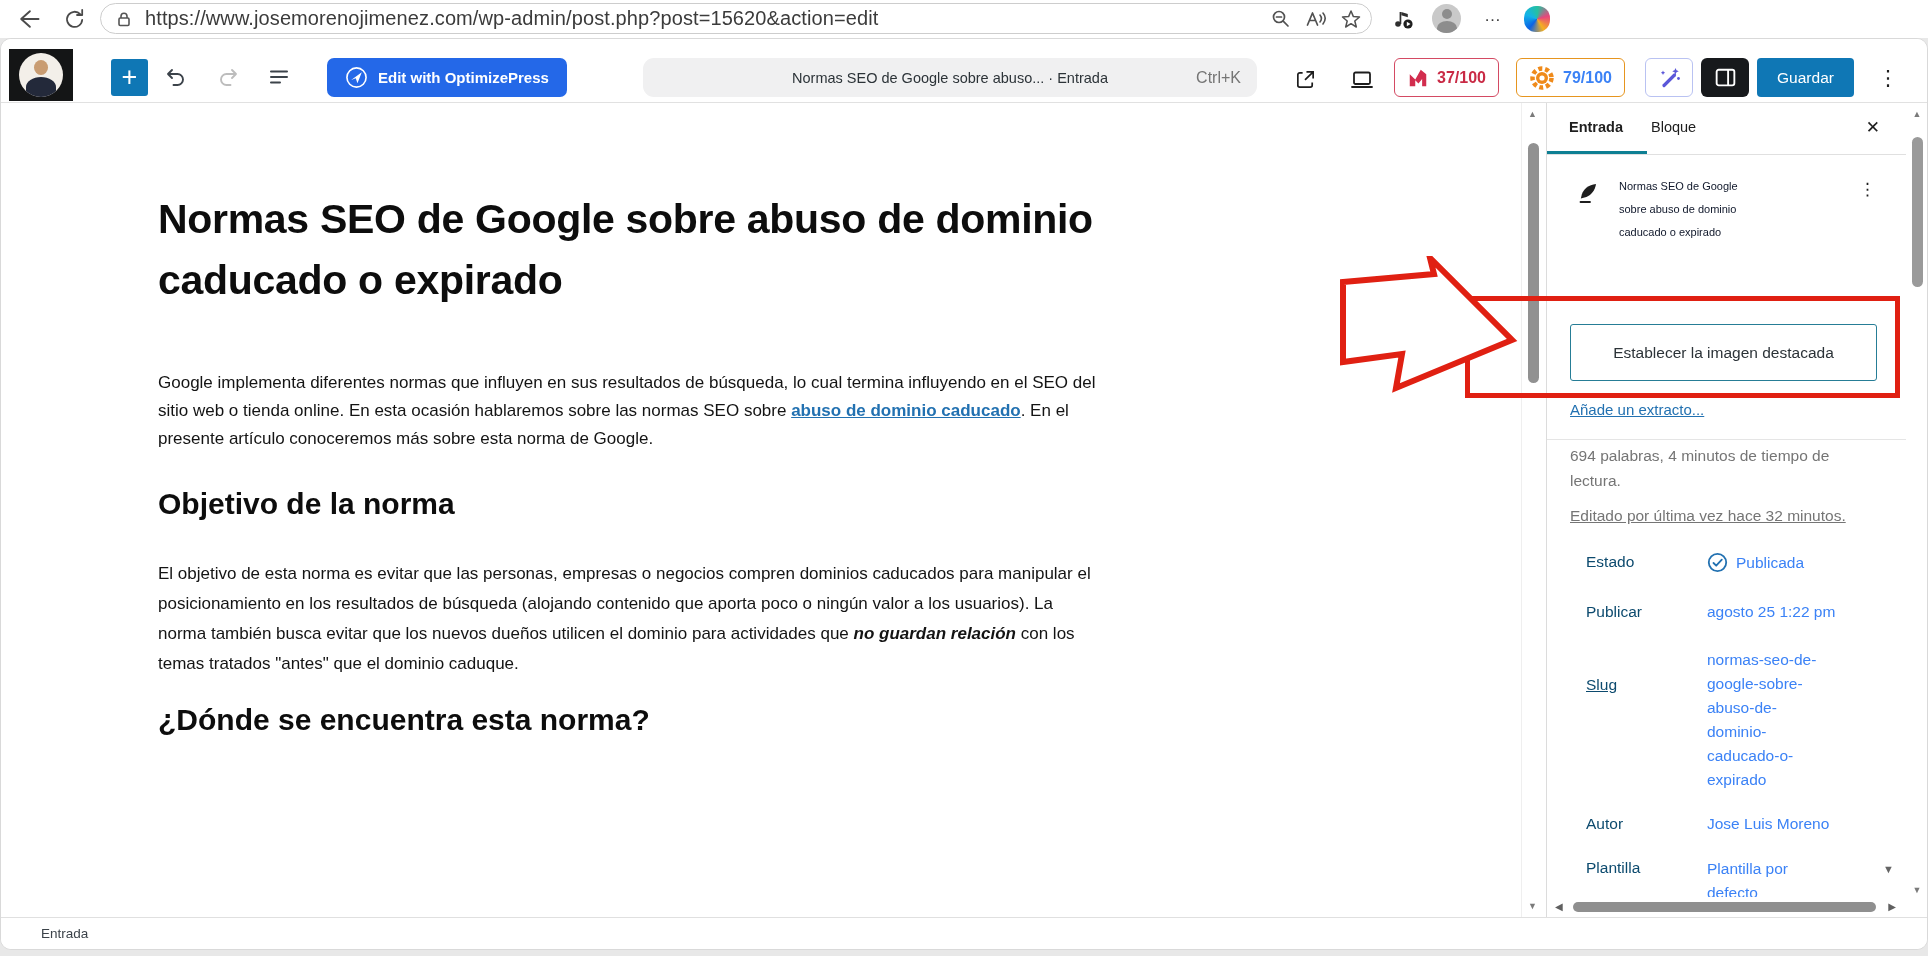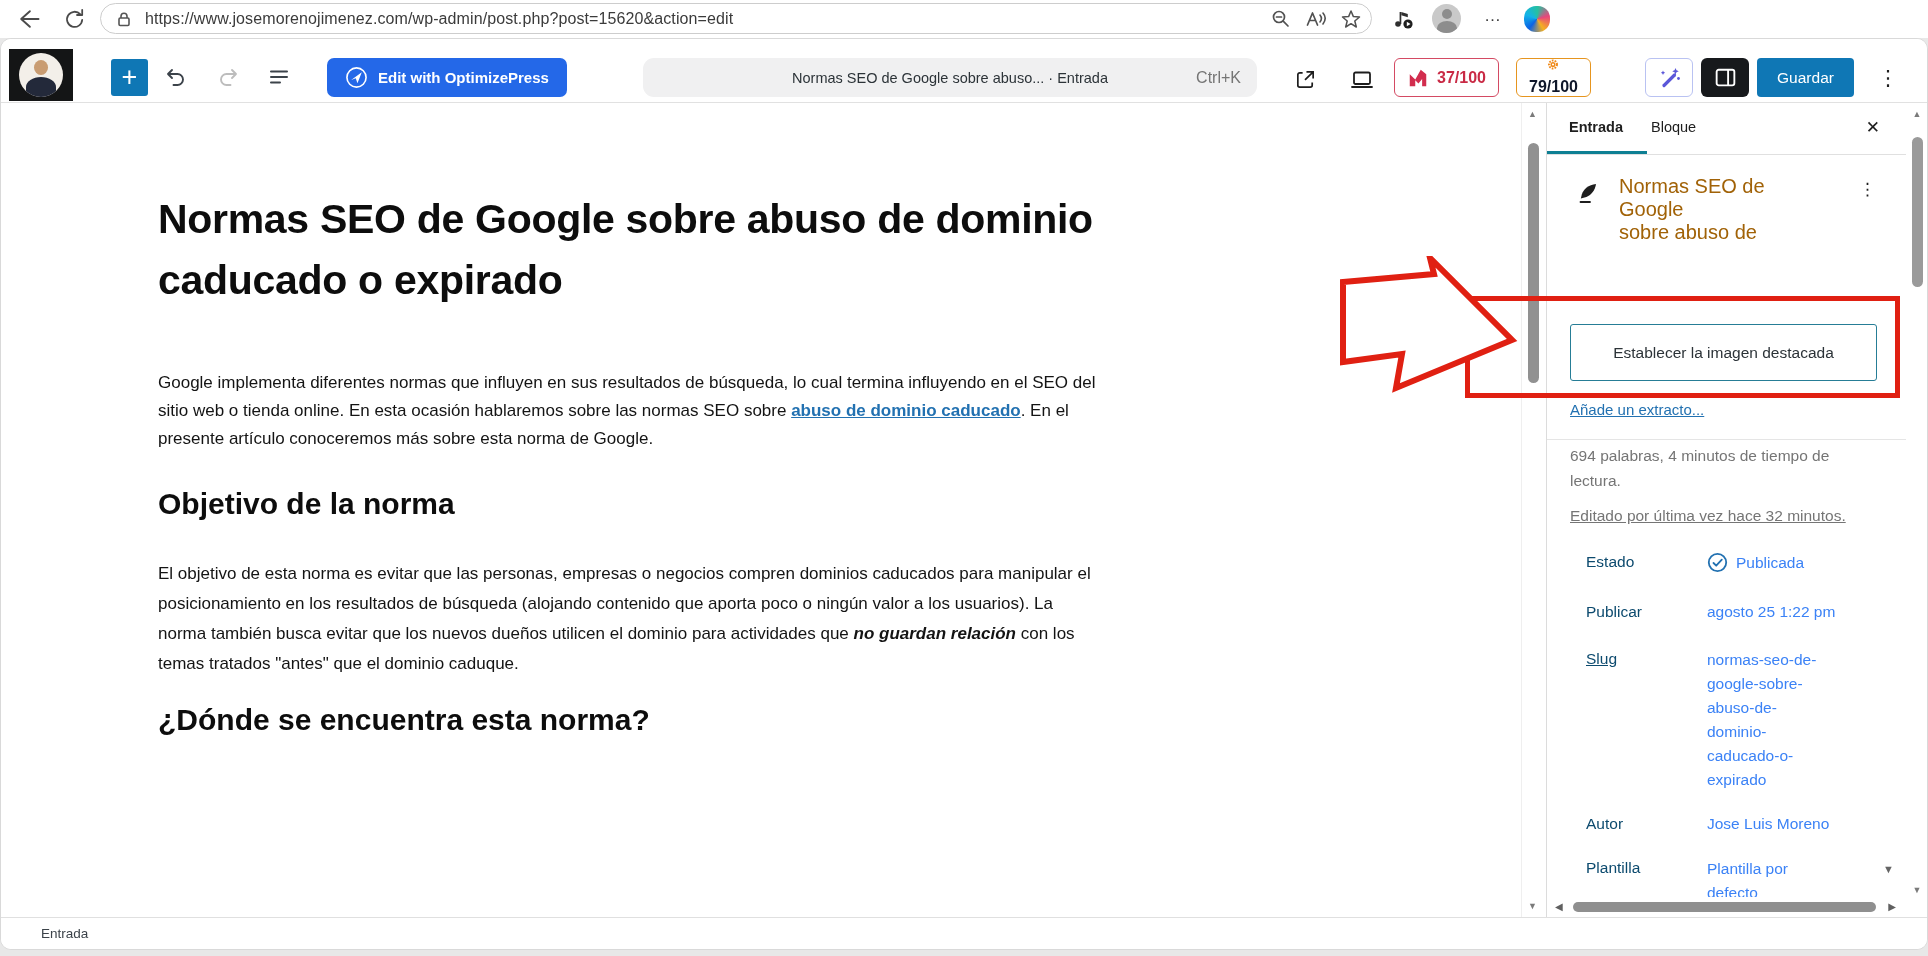--- a/index.html
+++ b/index.html
@@ -6,21 +6,21 @@
   body { background:#d9d9d9; font-family:"Liberation Sans", sans-serif; }
   .page { position:relative; width:1928px; height:956px; background:#e8e8e8; overflow:hidden;
           font-family:"Liberation Sans", sans-serif; color:#1e1e1e; }
   button { font-family:inherit; border:none; background:none; cursor:pointer; }
 
   
   .chrome { position:absolute; top:0; left:0; width:100%; height:38px; background:#fff; z-index:10; }
   .chrome .icon-btn { position:absolute; width:30px; height:30px; top:4px; display:flex; align-items:center; justify-content:center; border-radius:6px; }
   .url-pill { position:absolute; left:100px; top:3px; width:1272px; height:31px; background:#fff;
               border:1px solid #cdcdcd; border-radius:16px; display:flex; align-items:center; }
-  .url-text { margin-left:12px; font-size:16px; color:#3b3b3b; letter-spacing:.1px; white-space:nowrap; }
+  .url-text { margin-left:12px; font-size:20px; color:#3b3b3b; letter-spacing:.1px; white-space:nowrap; }
   .pill-right { position:absolute; right:10px; top:0; height:29px; display:flex; align-items:center; gap:14px; }
   .avatar-chrome { position:absolute; left:1432px; top:4px; width:29px; height:29px; border-radius:50%;
                    background:#c9c9c9; overflow:hidden; }
   .avatar-chrome .hd { position:absolute; left:9.5px; top:5px; width:10px; height:10px; border-radius:50%; background:#8d8d8d; }
   .avatar-chrome .bd { position:absolute; left:4.5px; top:17px; width:20px; height:14px; border-radius:50% 50% 0 0; background:#8d8d8d; }
   .more-dots { position:absolute; left:1478px; top:1px; width:30px; height:30px; font-size:17px; color:#3b3b3b;
                display:flex; align-items:center; justify-content:center; letter-spacing:1px; }
   .copilot { position:absolute; left:1524px; top:6px; width:26px; height:26px; border-radius:46%;
              background:conic-gradient(from 220deg,#0b63e5,#12b3e8,#27c0a0,#e8467c,#f5b021,#0b63e5); }
 
@@ -38,21 +38,21 @@
                color:#fff; font-size:27px; line-height:33px; text-align:center; font-weight:400; }
   .tb-icon { position:absolute; top:22px; width:32px; height:32px; display:flex; align-items:center; justify-content:center; }
   .op-btn { position:absolute; left:326px; top:19px; height:39px; padding:0 18px; border-radius:7px; background:#2468e8;
             display:flex; align-items:center; gap:10px; color:#fff; font-size:15px; font-weight:700; }
   .title-pill { position:absolute; left:642px; top:19px; width:614px; height:39px; background:#f0f0f1; border-radius:11px;
                 display:flex; align-items:center; justify-content:center; font-size:14.5px; color:#2c3338; }
   .title-pill .shortcut { position:absolute; right:16px; color:#757575; font-size:16px; }
   .score-badge { position:absolute; top:19px; height:39px; padding:0 12px; background:#fff; border-radius:6px;
                  display:flex; align-items:center; gap:8px; font-size:16px; font-weight:700; }
   .badge-rm { left:1393px; border:1px solid #d44a63; color:#c92a45; }
-  .badge-or { left:1515px; border:1px solid #e6951f; color:#0f172a;flex-direction:column; }
+  .badge-or { left:1515px; border:1px solid #e6951f; color:#3b82f6; }
   .wand-btn { position:absolute; left:1644px; top:19px; width:48px; height:39px; border:1px solid #b9c2f2; border-radius:6px;
               background:#fff; display:flex; align-items:center; justify-content:center; }
   .panel-btn { position:absolute; left:1700px; top:19px; width:48px; height:39px; background:#17191c; border-radius:6px;
                display:flex; align-items:center; justify-content:center; }
   .save-btn { position:absolute; left:1756px; top:19px; width:97px; height:39px; background:#0f77b5; border-radius:4px;
               color:#fff; font-size:15.5px; }
   .kebab { position:absolute; left:1869px; top:19px; width:36px; height:39px; font-size:21px; color:#1e1e1e;
            display:flex; align-items:center; justify-content:center; }
 
   
@@ -67,21 +67,21 @@
   .s-arrow { color:#7a7a7a; font-size:9px; width:100%; text-align:center; position:absolute; }
   .c-thumb { position:absolute; left:6px; top:40px; width:11px; height:240px; background:#919191; border-radius:6px; }
 
   
   .sidebar { position:absolute; left:1545px; top:64px; width:360px; bottom:32px; background:#fff; border-left:1px solid #dcdcdc; }
   .sb-tabs { position:relative; height:52px; border-bottom:1px solid #e0e0e0; }
   .tab { position:absolute; top:16px; font-size:14.5px; color:#1e1e1e; }
   .tab-underline { position:absolute; left:0; bottom:0; width:100px; height:3px; background:#0e7f93; }
   .sb-close { position:absolute; right:26px; top:14px; font-size:17px; color:#1e1e1e; }
   .card-title { position:absolute; left:72px; top:72px; width:210px; height:66px; overflow:hidden;
-                font-size:20px; line-height:23px; color:#a16207; }
+                font-size:11px; line-height:23px; color:#0f172a; }
   .card-kebab { position:absolute; right:30px; top:76px; font-size:17px; color:#1e1e1e; }
   .sb-divider { position:absolute; left:0; right:0; top:336px; height:1px; background:#e5e5e5; }
   .featured-btn { position:absolute; left:23px; top:221px; width:307px; height:57px; background:#fff;
                   border:1.5px solid #267d96; border-radius:3px; font-size:15.5px; color:#2c3338; }
   .excerpt-link { position:absolute; left:23px; top:298px; font-size:15px; color:#2271b1; text-decoration:underline; }
   .sb-info { position:absolute; left:23px; width:305px; font-size:15.5px; line-height:25px; color:#757575; }
   .sb-row-label { position:absolute; left:23px; font-size:15.5px; color:#0c4a6e;margin-left:16px; }
   .sb-row-value { position:absolute; left:160px; font-size:15.5px; color:#3b82f6; }
   .slug-lines div, .tpl-lines div { line-height:24px; }
   .tpl-caret { position:absolute; right:12px; top:760px; font-size:11px; color:#646464; }
@@ -292,21 +292,21 @@
         <svg width="21" height="21" viewBox="0 0 21 21">
           <circle cx="10.5" cy="10.5" r="8.7" stroke="#2271b1" stroke-width="1.8" fill="none"></circle>
           <path d="M6.5 11 l2.7 2.7 L14.8 7.7" stroke="#2271b1" stroke-width="1.8" fill="none" stroke-linecap="round" stroke-linejoin="round"></path>
         </svg>
         <span>Publicada</span>
       </span>
 
       <span class="sb-row-label" style="top:500px;">Publicar</span>
       <span class="sb-row-value" style="top:500px;">agosto 25 1:22 pm</span>
 
-      <span class="sb-row-label" style="top:547px;text-decoration:underline;">Slug</span>
+      <span class="sb-row-label" style="top:573px;text-decoration:underline;">Slug</span>
       <div class="sb-row-value slug-lines" style="top:545px; width:135px;">
         <div>normas-seo-de-</div>
         <div>google-sobre-</div>
         <div>abuso-de-</div>
         <div>dominio-</div>
         <div>caducado-o-</div>
         <div>expirado</div>
       </div>
 
       <span class="sb-row-label" style="top:712px;">Autor</span>

